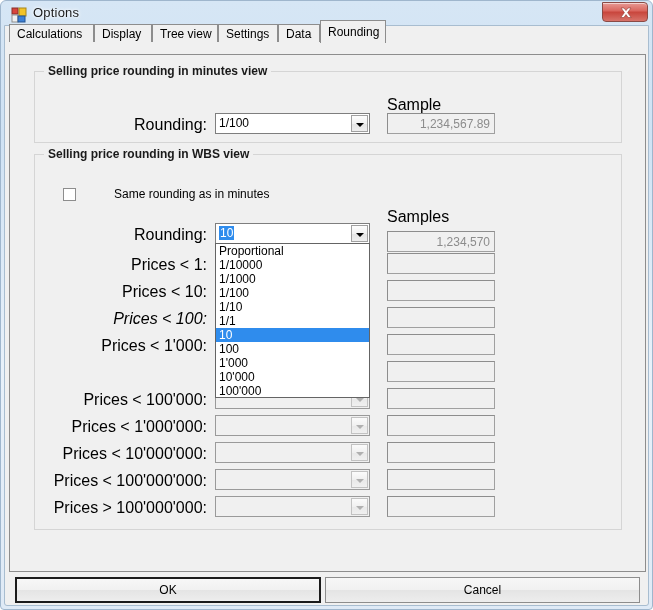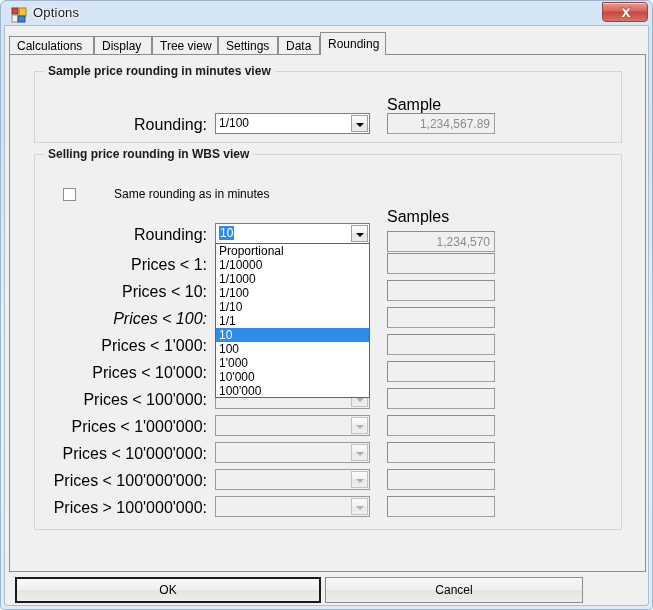--- a/index.html
+++ b/index.html
@@ -59,21 +59,21 @@
     border-radius: 0 4px 4px 4px;
     background: linear-gradient(to bottom, #e79a94 0%, #d9645c 45%, #c8453c 50%, #d7736a 100%);
     box-shadow: inset 0 1px 0 rgba(255,255,255,.55);
     cursor: default;
   }
   .close-button svg { position: absolute; left: 15px; top: 3px; }
 
   
   .tabstrip {
     position: absolute;
-    left: 8px; top: 31px;
+    left: 8px; top: 19px;
     width: 637px; height: 22px;
   }
   .tab {
     position: absolute;
     top: 4px; height: 18px;
     box-sizing: border-box;
     padding: 2px 7px 0 7px;
     background: #f0f0f0;
     border: 1px solid #8d8d8d;
     border-bottom: none;
@@ -283,21 +283,21 @@
     <div class="tab" style="left:85px;width:58px;">Display</div>
     <div class="tab" style="left:143px;width:66px;">Tree view</div>
     <div class="tab" style="left:209px;width:60px;">Settings</div>
     <div class="tab" style="left:269px;width:42px;">Data</div>
     <div class="tab active" style="left:311px;width:66px;">Rounding</div>
   </div>
 
   <div class="tabpage">
 
     <div class="groupbox" style="left:24px; top:16px; width:588px; height:72px;">
-      <span class="groupbox-title">Sample price rounding in minutes view</span>
+      <span class="groupbox-title">Selling price rounding in minutes view</span>
 
       <span class="lbl lbl-right" style="left:30px; top:44px; width:142px;">Rounding:</span>
 
       <div class="combo" style="left:180px; top:41px; width:155px;">
         <span class="combo-text">1/100</span>
         <span class="combo-btn">
           <span class="arrow"></span>
         </span>
       </div>
 
@@ -368,21 +368,20 @@
       <div class="combo disabled" style="left:180px; top:179px; width:155px;">
         <span class="combo-text"></span>
         <span class="combo-btn">
             <span class="arrow"></span>
           </span>
       </div>
       <div class="textbox" style="left:352px; top:179px; width:108px;">
         <span class="textbox-text"></span>
       </div>
 
-      <span class="lbl lbl-right" style="left:10px; top:209px; width:162px;">Prices &lt; 10'000:</span>
       <div class="combo disabled" style="left:180px; top:206px; width:155px;">
         <span class="combo-text"></span>
         <span class="combo-btn">
             <span class="arrow"></span>
           </span>
       </div>
       <div class="textbox" style="left:352px; top:206px; width:108px;">
         <span class="textbox-text"></span>
       </div>
 
@@ -453,15 +452,15 @@
           <div class="dd-item">1'000</div>
           <div class="dd-item">10'000</div>
           <div class="dd-item">100'000</div>
         </div>
 
     </div>
 
   </div>
 
   <div class="btn default" style="left:14px; top:576px; width:306px;">OK</div>
-  <div class="btn" style="left:324px; top:576px; width:258px;">Cancel</div>
+  <div class="btn" style="left:324px; top:576px; width:315px;">Cancel</div>
 
 </div>
 
 </body></html>

